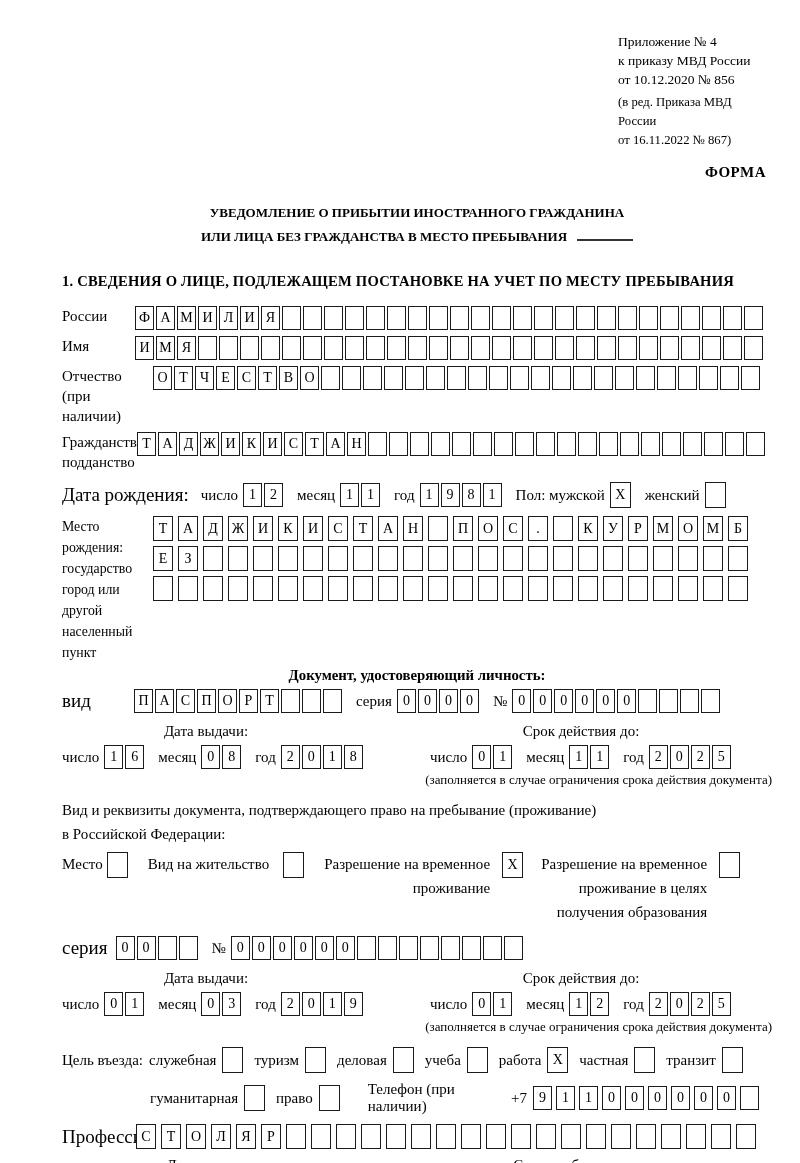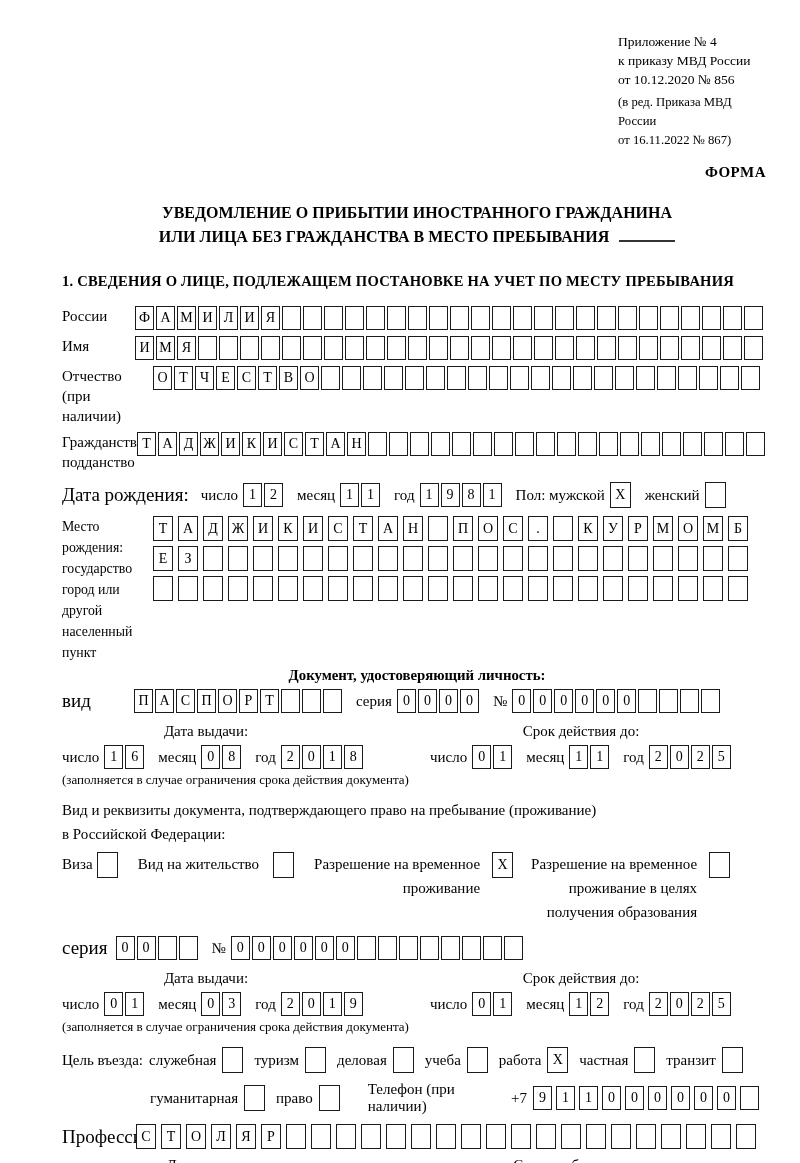--- a/index.html
+++ b/index.html
@@ -9,21 +9,21 @@
     color: #000; font-size: 15px;
   }
   .page { padding: 32px 28px 0 62px; box-sizing: border-box; width: 800px; }
 
   
   .apx { margin-left: 556px; font-size: 13.5px; line-height: 19px; }
   .apx .small { font-size: 12.7px; }
   .apx .gap { height: 4px; }
   .forma { text-align: right; font-weight: bold; font-size: 15px; margin-top: 14px; padding-right: 6px; letter-spacing: 0.5px; }
 
-  .title { text-align: center; font-weight: bold; font-size: 16px; line-height: 24px; margin-top: 20px; }
+  .title { text-align: center; font-weight: bold; font-size: 13px; line-height: 24px; margin-top: 20px; }
   .title-underline { display: inline-block; width: 56px; border-bottom: 2px solid #333; margin-left: 10px; vertical-align: baseline; }
 
   .sec { font-weight: bold; font-size: 14.6px; margin-top: 24px; letter-spacing: 0.2px; }
 
   
   .cells { display: inline-flex; flex-wrap: nowrap; }
   .cell {
     box-sizing: border-box; display: inline-flex; align-items: center; justify-content: center;
     width: 19px; height: 24px; border: 1.7px solid #1b1b1b; margin-right: 2px;
     font-size: 14px; font-family: "Liberation Serif", serif; background: #fff; flex: none;
@@ -44,21 +44,21 @@
   .dlbl { margin: 0 5px 0 12px; }
   .dlbl.first { margin-left: 0; }
 
   
   .tc { display: flex; margin-top: 5px; }
   .tc .col-l { width: 368px; flex: none; display: flex; align-items: center; }
   .tc .col-r { flex: 1; display: flex; align-items: center; }
   .tc-h { display: flex; margin-top: 10px; font-size: 15px; }
   .tc-h .h-l { width: 368px; flex: none; text-align: center; padding-right: 80px; box-sizing: border-box; }
   .tc-h .h-r { flex: 1; text-align: center; padding-right: 40px; }
-  .note { font-size: 13px; margin-top: 3px; }
+  .note { text-align: right; font-size: 13px; margin-top: 3px; }
 
   .para { margin-top: 10px; line-height: 24px; font-size: 15px; }
 
   
   .permits { display: flex; align-items: flex-start; margin-top: 6px; }
   .chk { display: flex; align-items: flex-start; }
   .chk .txt { line-height: 24px; }
   .chk .txt.center { text-align: right; }
   .chk .cells { margin-left: 10px; margin-top: 0; }
 
@@ -440,21 +440,21 @@
   </div>
   <div class="note">(заполняется в случае ограничения срока действия документа)</div>
 
   <div class="para">
     <div>Вид и реквизиты документа, подтверждающего право на пребывание (проживание)</div>
     <div>в Российской Федерации:</div>
   </div>
 
   <div class="permits">
     <div class="chk">
-      <span class="txt">Виза</span>
+      <span class="txt">Место</span>
       <span class="cells box1" style="margin-left:4px;">
           <span class="cell"></span>
         </span>
     </div>
     <div class="chk" style="margin-left:18px;">
       <span class="txt">Вид на жительство</span>
       <span class="cells box1" style="margin-left:14px;">
           <span class="cell"></span>
         </span>
     </div>

